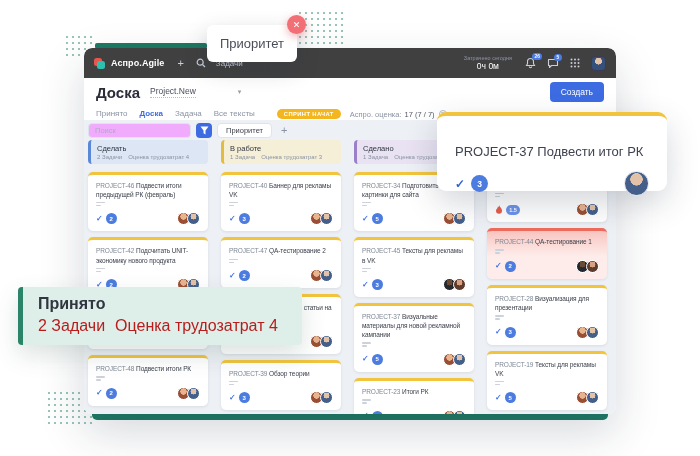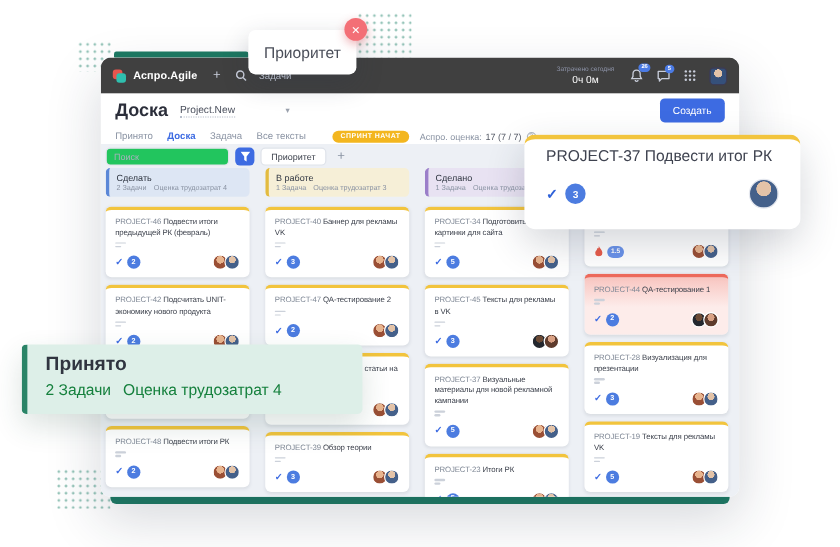--- a/index.html
+++ b/index.html
@@ -49,21 +49,21 @@
   .tab.active{color:#3d6be2;font-weight:700}
   .tab.active:after{content:"";position:absolute;left:0;right:0;bottom:-3px;height:2px;background:#3d6be2;border-radius:1px}
   .sprint-badge{margin-left:10px;background:#f3b61f;color:#fff;font-size:5.8px;font-weight:700;letter-spacing:.4px;padding:2px 7px;border-radius:8px}
   .score-label{margin-left:9px;font-size:7.5px;color:#8a93a3}
   .score-value{margin-left:3px;font-size:7.5px;color:#555a66}
   .info-ico{margin-left:4px;width:8px;height:8px;border:1px solid #b3bac6;border-radius:50%;font-size:5.5px;color:#9aa1ad;display:flex;align-items:center;justify-content:center}
 
   
   .board{position:absolute;left:0;top:72px;right:0;bottom:0;background:#edf0f5}
   .filter-row{position:absolute;left:4px;top:3px;display:flex;align-items:center;gap:5px}
-  .search-box{width:103px;height:15px;border:1px solid #dfe3ea;border-radius:4px;background:#22c55e;font-size:7.5px;padding:0 6px;color:#444;font-family:inherit}
+  .search-box{width:103px;height:15px;border:1px solid #dfe3ea;border-radius:4px;background:#f0abfc;font-size:7.5px;padding:0 6px;color:#444;font-family:inherit}
   .search-box::placeholder{color:#a8b0bc}
   .filter-btn{width:16px;height:15px;background:#3d6be2;border:none;border-radius:4px;display:flex;align-items:center;justify-content:center;cursor:pointer}
   .priority-btn{height:15px;background:#fff;border:1px solid #dfe3ea;border-radius:4px;font-size:7.5px;color:#3a3f4a;padding:0 8px;cursor:pointer;font-family:inherit}
   .add-col{font-size:11px;color:#8a93a3;margin-left:4px;cursor:pointer;line-height:1}
 
   .columns{position:absolute;left:4px;top:20px;display:flex;gap:13px}
   .column{width:120px}
   .col-header{border-radius:4px;padding:4px 7px 4px 6px;border-left:3px solid;margin-bottom:8px}
   .col-name{font-size:7.5px;font-weight:400;color:#2e3440;line-height:1.3}
   .col-sub{font-size:6px;color:#8a93a3;white-space:nowrap}
@@ -88,30 +88,30 @@
   .av-woman-red{background:radial-gradient(circle at 50% 32%,#e8b48e 0 33%,#9a4f35 35%)}
   .av-man-suit{background:radial-gradient(circle at 50% 32%,#e3c3a8 0 31%,#44608a 33%)}
   .av-man-dark{background:radial-gradient(circle at 50% 32%,#6b4a35 0 31%,#23272e 33%)}
   .av-woman-brown{background:radial-gradient(circle at 50% 32%,#d9a184 0 31%,#5e3b2c 33%)}
 
   
   .tooltip{position:absolute;left:207px;top:25px;width:90px;height:37px;background:#fff;border-radius:6px;box-shadow:0 8px 22px rgba(40,50,70,.22);display:flex;align-items:center;justify-content:center;z-index:5}
   .tooltip-label{font-size:13px;color:#4a4e59}
   .tooltip-close{position:absolute;top:-10px;right:-9px;width:19px;height:19px;border-radius:50%;background:#f36f76;color:#fff;font-size:9px;display:flex;align-items:center;justify-content:center;box-shadow:0 3px 8px rgba(220,90,100,.45);cursor:pointer}
 
-  .popup-card{position:absolute;left:437px;top:112px;width:230px;height:79px;background:#fff;border-radius:9px;border-top:4px solid #f2c43d;box-shadow:0 12px 32px rgba(40,50,70,.20);padding:6px 18px 12px;z-index:5;cursor:pointer}
+  .popup-card{position:absolute;left:437px;top:112px;width:230px;height:79px;background:#fff;border-radius:9px;border-top:4px solid #f2c43d;box-shadow:0 12px 32px rgba(40,50,70,.20);padding:28px 18px 12px;z-index:5;cursor:pointer}
   .popup-title{font-size:13px;color:#3f4350;font-weight:500}
   .popup-foot{margin-top:12px;display:flex;align-items:center}
   .popup-check{color:#2f62d9;font-size:12px;font-weight:700;margin-right:6px}
   .popup-est{width:17px;height:17px;border-radius:50%;background:#4c7ce0;color:#fff;font-size:8.5px;font-weight:700;display:flex;align-items:center;justify-content:center}
   .popup-avatar{margin-left:auto;width:25px;height:25px;border-radius:50%;background:radial-gradient(circle at 50% 32%,#e3c3a8 0 31%,#44608a 33%);border:1px solid #e4e7ee}
 
   .accepted-panel{position:absolute;left:18px;top:287px;width:284px;height:58px;background:#ddefe8;border-left:5px solid #2a8467;border-radius:4px;box-shadow:0 10px 24px rgba(40,80,60,.16);padding:8px 0 0 15px;z-index:5}
   .accepted-title{font-size:16px;font-weight:700;color:#303540}
-  .accepted-sub{margin-top:4px;font-size:13px;color:#15803d}
+  .accepted-sub{margin-top:4px;font-size:16px;color:#b91c1c}
   .accepted-sub .gap{display:inline-block;width:10px}
 </style>
 </head>
 <body>
 
 <div class="strip top"></div>
 <div class="strip bottom"></div>
 <div class="dots d1"></div>
 <div class="dots d2"></div>
 <div class="dots d3"></div>

